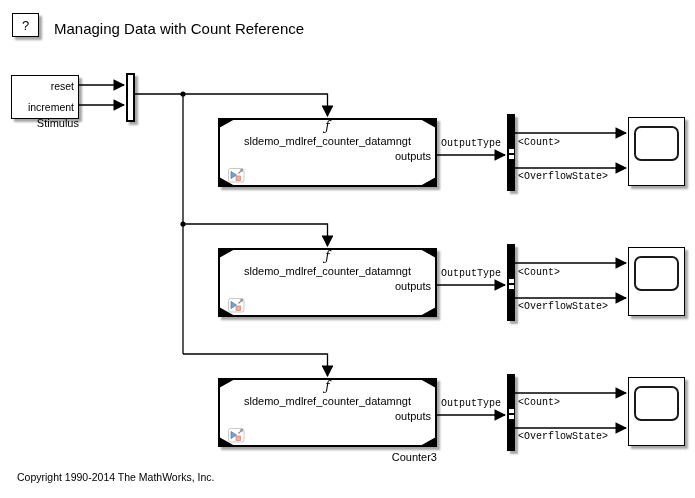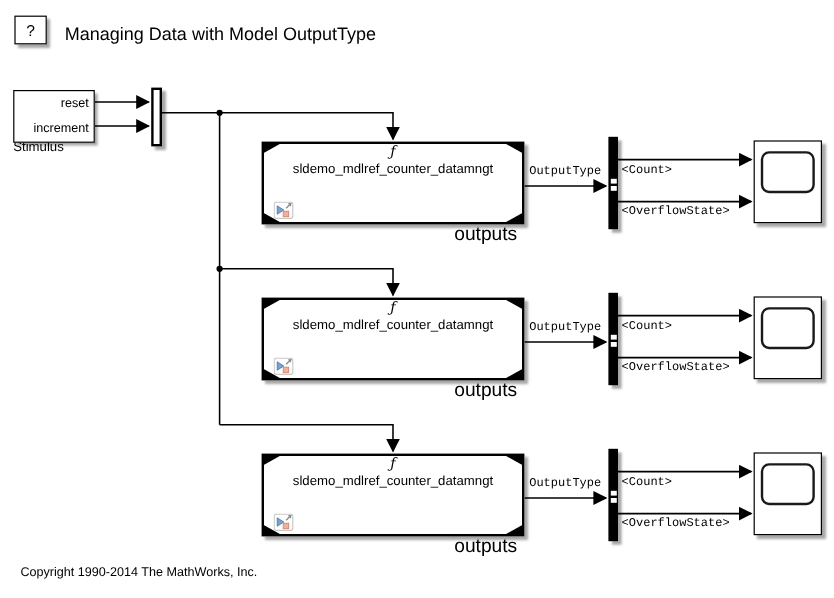--- a/index.html
+++ b/index.html
@@ -14,34 +14,34 @@
     position:absolute;background:#fff;border:1.4px solid #000;
     box-sizing:border-box;box-shadow:3px 3px 2px rgba(0,0,0,0.35);
   }
   .help-btn{
     left:12px;top:13px;width:27px;height:24px;display:flex;
     align-items:center;justify-content:center;font-size:13px;cursor:default;
   }
   .title{left:54px;top:20px;font-size:15px;line-height:17px;}
   .stim{left:11px;top:75px;width:68px;height:44px;}
   .stim-port{position:absolute;right:4px;font-size:10.5px;line-height:1;}
-  .blk-name{font-size:11px;text-align:left;line-height:1;}
+  .blk-name{font-size:11px;text-align:right;line-height:1;}
   .mux{left:126px;top:73px;width:9px;height:49px;border-width:2px;}
   .counter{width:219px;height:69px;border-width:2px;}
   .notch{position:absolute;width:0;height:0;}
   .notch.tl{top:-1px;left:-1px;border-top:9px solid #000;border-right:16px solid transparent;}
   .notch.tr{top:-1px;right:-1px;border-top:9px solid #000;border-left:16px solid transparent;}
   .notch.bl{bottom:-1px;left:-1px;border-bottom:9px solid #000;border-right:16px solid transparent;}
   .notch.br{bottom:-1px;right:-1px;border-bottom:9px solid #000;border-left:16px solid transparent;}
   .trigger{
     position:absolute;left:50%;top:0;transform:translateX(-50%);
     font:italic 12px "DejaVu Serif",serif;line-height:1;
   }
   .model-name{position:absolute;left:0;top:16px;width:100%;text-align:center;font-size:11px;line-height:1;}
-  .outputs-lbl{position:absolute;right:4px;top:31px;font-size:16px;line-height:1;margin-top:37px;}
+  .outputs-lbl{position:absolute;right:4px;top:31px;font-size:11px;line-height:1;}
   .badge{position:absolute;left:8px;bottom:2px;}
   .busbar{position:absolute;left:507px;width:8px;height:77px;background:#000;box-shadow:3px 3px 2px rgba(0,0,0,0.35);}
   .busbar .sq{position:absolute;left:1.5px;width:5px;height:4px;background:#fff;}
   .busbar .sq1{top:35px;} .busbar .sq2{top:40.5px;}
   .scope{left:628px;width:57px;height:69px;}
   .scope-screen{position:absolute;left:5px;top:8px;width:41px;height:31px;border:2px solid #1a1a1a;border-radius:7px;}
   .siglbl{position:absolute;font-size:10px;line-height:1;white-space:nowrap;font-family:Liberation Mono, monospace;}
   .copyright{left:17px;top:472px;font-size:10.5px;line-height:1;text-align:right;}
   svg.wires{position:absolute;left:0;top:0;z-index:1;}
   .block,.busbar,.lbllayer{z-index:2;}
@@ -109,21 +109,21 @@
     </g>
     <g fill="#000">
       <circle cx="183" cy="94" r="2.6"></circle>
       <circle cx="183" cy="224" r="2.6"></circle>
     </g>
   </svg>
 
   <div class="block help-btn">
     <span>?</span>
   </div>
-  <div class="abs title nowrap">Managing Data with Model OutputType</div>
+  <div class="abs title nowrap">Managing Data with Count Reference</div>
 
   <div class="block stim">
     <span class="stim-port" style="top:5px;">reset</span>
     <span class="stim-port" style="bottom:6px;">increment</span>
   </div>
   <div class="abs blk-name" style="left:11px;top:118px;width:68px;">Stimulus</div>
 
   <div class="block mux"></div>
 
   <div class="block counter" style="left:218px;top:118px;">
@@ -189,20 +189,21 @@
     <div class="model-name">sldemo_mdlref_counter_datamngt</div>
     <span class="outputs-lbl">outputs</span>
     <svg class="badge" width="19" height="15" viewBox="0 0 19 15">
       <rect x="0.5" y="0.5" width="15.5" height="13.5" rx="2" fill="#fff" stroke="#c9c9c9"></rect>
       <path d="M3,3.5 L3,10.5 L8.5,7 z" fill="#7ba2cc" stroke="#4a7aa8" stroke-width="0.7"></path>
       <rect x="8" y="8" width="4.6" height="4.6" fill="#f2b09a" stroke="#cf8468" stroke-width="0.7"></rect>
       <path d="M10.5,5.5 L14,2" stroke="#8a8a8a" stroke-width="1.1" fill="none"></path>
       <path d="M15,1 L11.8,1.6 L14.4,4.2 z" fill="#8a8a8a"></path>
     </svg>
   </div>
+  <div class="abs blk-name" style="left:218px;top:452px;width:219px;">Counter3</div>
   <div class="busbar" style="top:374px;">
     <span class="sq sq1"></span>
     <span class="sq sq2"></span>
   </div>
   <div class="block scope" style="top:377px;">
     <div class="scope-screen"></div>
   </div>
   <div class="siglbl" style="left:441px;top:399px;">OutputType</div>
   <div class="siglbl" style="left:518px;top:398px;">&lt;Count&gt;</div>
   <div class="siglbl" style="left:518px;top:432px;">&lt;OverflowState&gt;</div>

